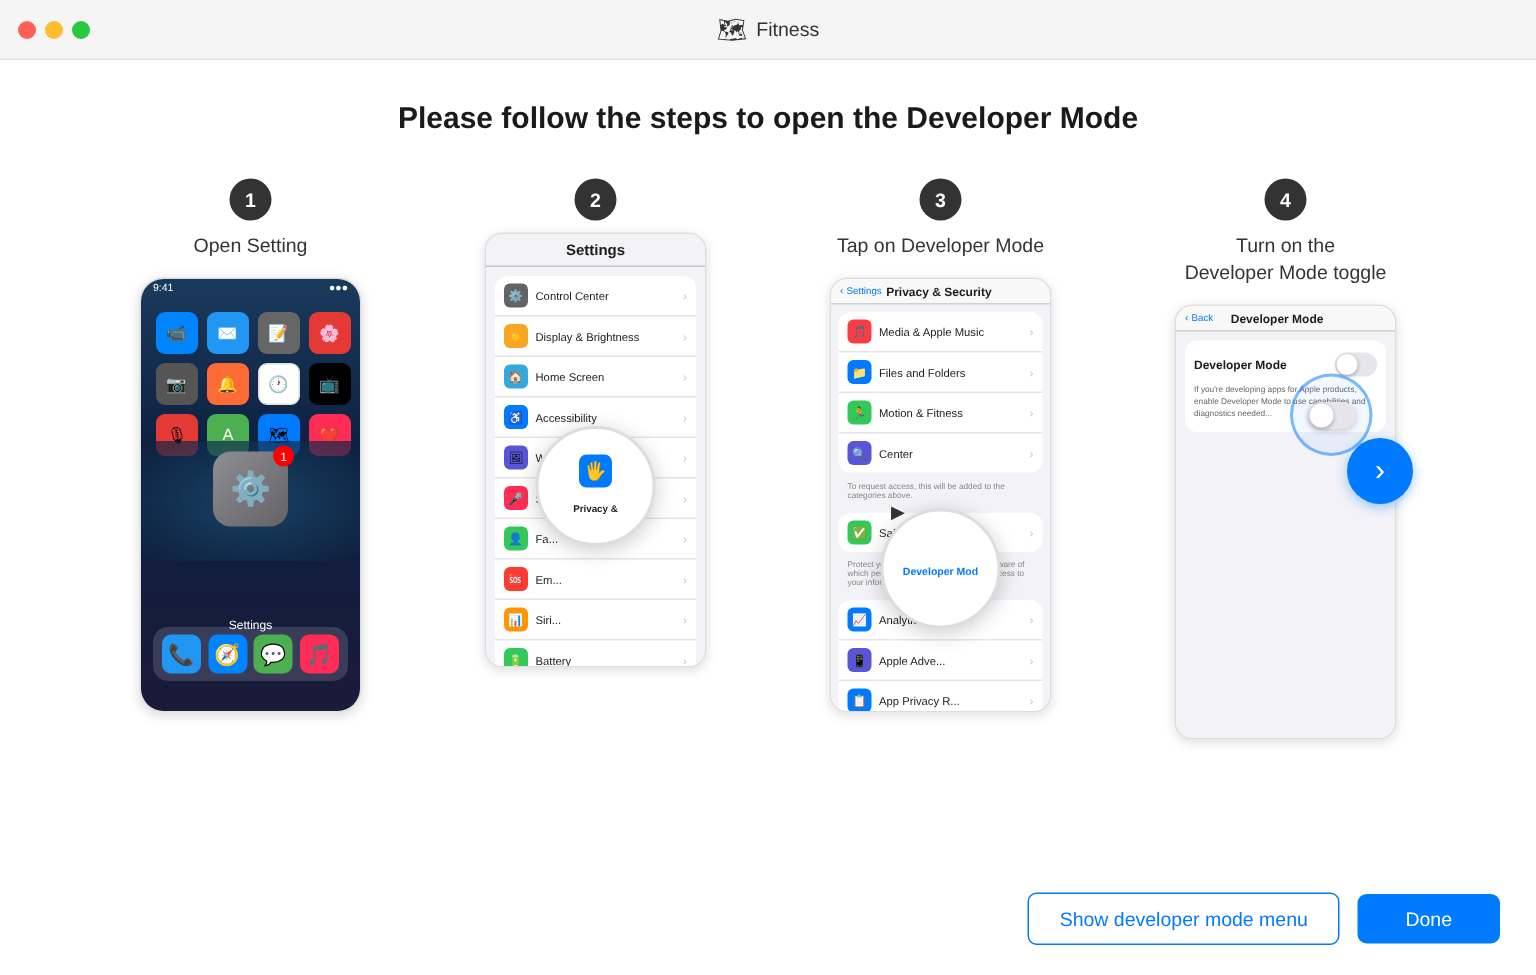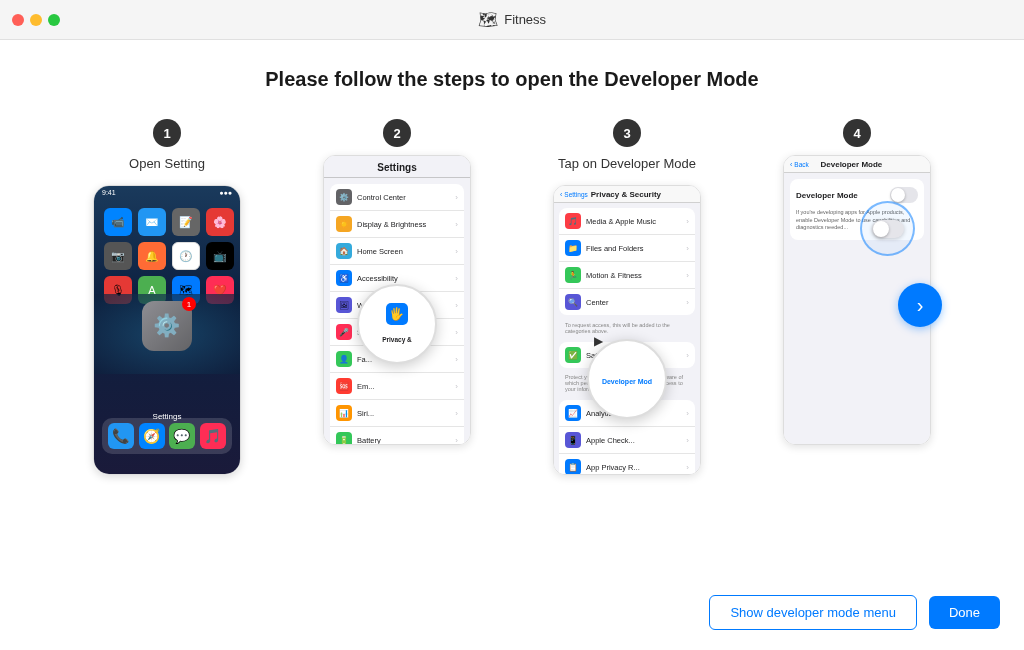--- a/index.html
+++ b/index.html
@@ -273,21 +273,21 @@
       padding: 9px 20px;
       border: 1.5px solid #007aff;
       background: white;
       color: #007aff;
       border-radius: 6px;
       font-size: 13px;
       cursor: pointer;
       font-family: inherit;
     }
     .btn-solid {
-      padding: 9px 20px;
+      padding: 9px 32px;
       background: #007aff;
       color: white;
       border: none;
       border-radius: 6px;
       font-size: 13px;
       cursor: pointer;
       font-family: inherit;
       font-weight: 500;
     }
 
@@ -575,21 +575,21 @@
                 <div class="settings-icon-box" style="background:#007aff;">
                     <span style="font-size:8px;">📈</span>
                   </div>
                 <span class="settings-item-text">Analytics &amp; I...</span>
                 <span class="settings-chevron">›</span>
               </div>
               <div class="settings-item">
                 <div class="settings-icon-box" style="background:#5856d6;">
                     <span style="font-size:8px;">📱</span>
                   </div>
-                <span class="settings-item-text">Apple Check...</span>
+                <span class="settings-item-text">Apple Adve...</span>
                 <span class="settings-chevron">›</span>
               </div>
               <div class="settings-item">
                 <div class="settings-icon-box" style="background:#007aff;">
                     <span style="font-size:8px;">📋</span>
                   </div>
                 <span class="settings-item-text">App Privacy R...</span>
                 <span class="settings-chevron">›</span>
               </div>
             </div>
@@ -600,20 +600,21 @@
           <div style="position:absolute;bottom:55px;left:50%;transform:translateX(-50%);width:80px;height:80px;border-radius:50%;background:white;border:2px solid #ddd;box-shadow:0 3px 14px rgba(0,0,0,0.2);display:flex;align-items:center;justify-content:center;z-index:10;">
             <div style="text-align:center;">
               <span style="font-size:7px;font-weight:700;color:#007aff;">Developer Mod</span>
             </div>
           </div>
         </div>
       </div>
 
       <div class="step-container">
         <div class="step-number">4</div>
+        <div class="step-label">Turn on the<br><strong>Developer Mode</strong> toggle</div>
         <div class="settings-screenshot">
           <div style="background:#f2f2f7;height:100%;">
             <div class="ios-nav">
               <div class="ios-back">‹ <span style="font-size:6.5px;">Back</span></div>
               <div class="ios-nav-title">Developer Mode</div>
               <div style="width:30px;"></div>
             </div>
             <div class="settings-list" style="margin:6px 6px;padding:8px 6px;">
               <div style="display:flex;justify-content:space-between;align-items:center;margin-bottom:6px;">
                 <span style="font-size:8px;font-weight:600;color:#1c1c1e;">Developer Mode</span>

